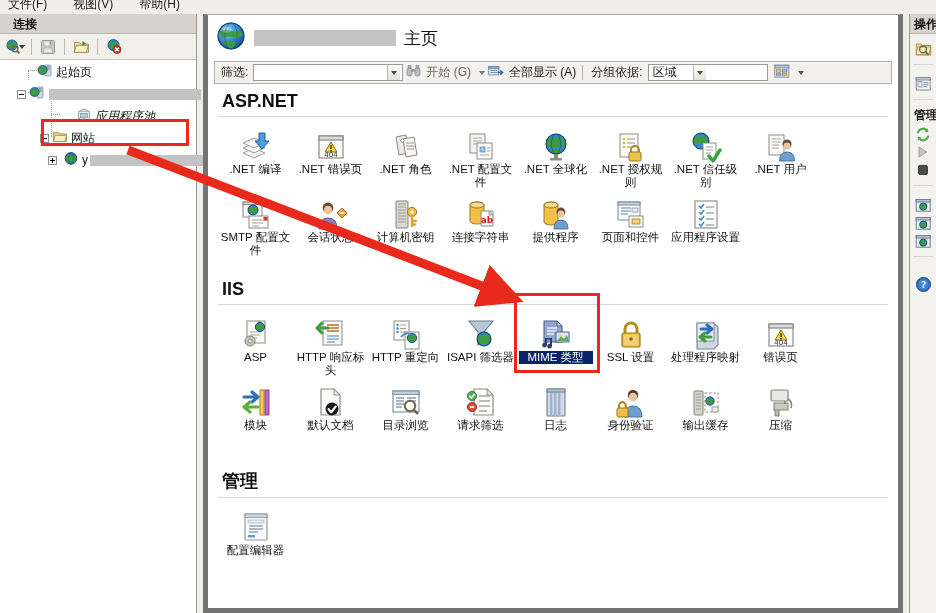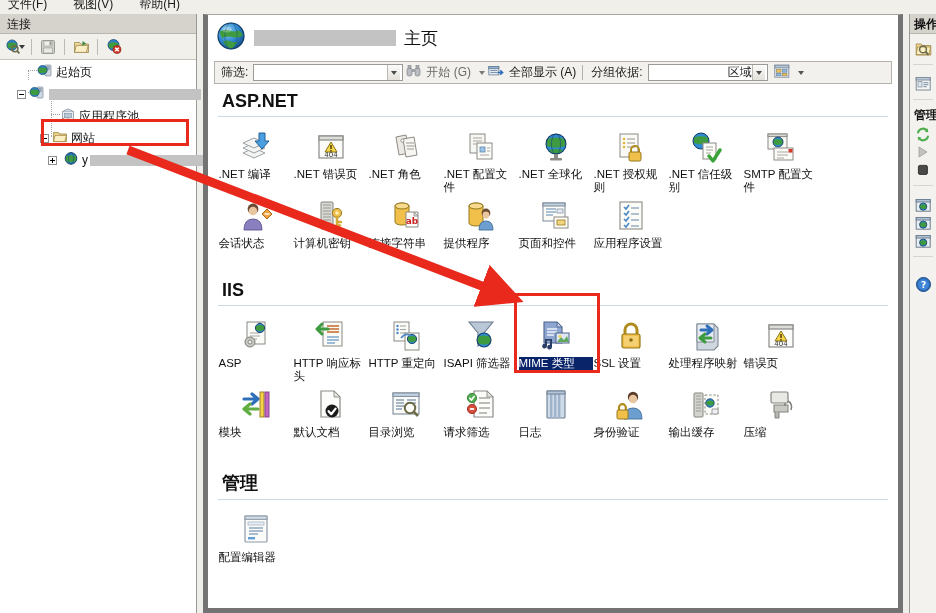--- a/index.html
+++ b/index.html
@@ -31,22 +31,22 @@
   
   .leftpane {
     position: absolute; left: 0; top: 14px;
     width: 197px; height: 599px;
     background: #ffffff;
     border-right: 1px solid #9a9a94;
   }
   .pane-title {
     height: 20px; line-height: 20px;
     background: #d6d3cc;
-    font-size: 12px; font-weight: normal; color: #111;
-    padding-left: 7px;
+    font-size: 12px; font-weight: bold; color: #111;
+    padding-left: 13px;
     border-bottom: 1px solid #b9b6ae;
   }
   .tree-toolbar {
     height: 26px;
     background: #f2f0eb;
     border-bottom: 1px solid #c8c5bd;
     display: flex; align-items: center;
     padding-left: 4px; gap: 2px;
   }
   .tbtn {
@@ -188,24 +188,23 @@
   }
   .cell {
     width: 75px;
     min-height: 68px;
     display: flex; flex-direction: column; align-items: center;
     padding-top: 4px;
     cursor: default;
   }
   .cell .ic { height: 34px; display: flex; align-items: flex-end; }
   .cell .cap {
-    margin-top: 5px;
     font-size: 11.5px;
     line-height: 13px;
-    text-align: left;
+    text-align: center;
     color: #111;
     width: 74px;
     word-break: break-all;
   }
   .cell.selected .cap {
     background: #0a246a;
     color: #fff;
   }
 
   
@@ -332,21 +331,21 @@
             <rect x="9.2" y="3.4" width="3.6" height="1.1" fill="#6d8098"></rect>
             <rect x="9.2" y="5.4" width="3.6" height="1.1" fill="#6d8098"></rect>
             <circle cx="5.6" cy="7" r="4.6" fill="#2f7fc4"></circle>
             <path d="M1.2 5.6 Q5.6 3.6 10.1 5.6 Q10.5 7.4 9.7 9.2 Q5.6 11 1.5 9.2 Q1 7.4 1.2 5.6Z" fill="#3f9b3f"></path>
             <circle cx="5.6" cy="7" r="4.6" fill="none" stroke="#1a4d7a" stroke-width="0.7"></circle>
           </svg>
         </span>
         <span class="redacted" style="width:152px; margin-left:4px;"></span>
       </div>
 
-      <div class="tnode" style="left:60px; top:47px;">
+      <div class="tnode" style="left:76px; top:47px;font-style:italic;">
         <span>
           <svg width="16" height="15" viewBox="0 0 16 15">
             <path d="M2.5 4.5h11v8h-11z" fill="#e9edf2" stroke="#8795a5" stroke-width="0.8"></path>
             <path d="M2.5 4.5 l5.5 -2.6 5.5 2.6" fill="#cfd8e2" stroke="#8795a5" stroke-width="0.8"></path>
             <rect x="4.5" y="6.5" width="7" height="4.2" fill="#b9c7d6" stroke="#7d8a99" stroke-width="0.6"></rect>
             <path d="M2.5 11.5 q3 2.6 6 0.4" stroke="#b05a2a" stroke-width="1.4" fill="none"></path>
           </svg>
         </span>
         <span class="tlabel">应用程序池</span>
       </div>
@@ -433,21 +432,21 @@
             <rect x="0.8" y="2.5" width="10" height="2.2" fill="#8fb2d6" stroke="#6a7f96" stroke-width="0.8"></rect>
             <rect x="2.4" y="6" width="6.8" height="1" fill="#7e93ad"></rect>
             <rect x="2.4" y="8" width="6.8" height="1" fill="#7e93ad"></rect>
             <path d="M9.5 8.5 h4.5 M12.2 6.4 l2.4 2.1 -2.4 2.1" stroke="#2f6fba" stroke-width="1.5" fill="none"></path>
           </svg>
         </span>
         <span>全部显示 (A)</span>
       </span>
       <span class="vsep"></span>
       <span class="lbl">分组依据:</span>
-      <span class="fld group-select" style="justify-content:flex-end; padding-left:4px; font-size:12px;">
+      <span class="fld group-select" style="justify-content:flex-start; padding-left:4px; font-size:12px;gap:16px;">
         <span>区域</span>
         <span class="dd-btn">
             <span class="caret-d"></span>
           </span>
       </span>
       <span class="fb-item" style="margin-left:3px;">
         <span>
           <svg width="16" height="15" viewBox="0 0 16 15">
             <rect x="0.8" y="1.2" width="14" height="12" fill="#eef2f6" stroke="#7b8a9a" stroke-width="0.9"></rect>
             <rect x="0.8" y="1.2" width="14" height="2.6" fill="#b9c9da" stroke="#7b8a9a" stroke-width="0.9"></rect>
@@ -557,20 +556,32 @@
                 <path d="M4 6.5 Q11 4 18 6.5 Q18.8 9 18 12 Q11 14.4 4 12 Q3.2 9 4 6.5Z" fill="#3f9b3f"></path>
                 <circle cx="11" cy="10" r="8" fill="none" stroke="#0f3c67" stroke-width="1"></circle>
                 <rect x="13" y="12" width="13" height="16" fill="#fbfbf8" stroke="#8d8a85" stroke-width="1"></rect>
                 <path d="M16 16 h7 M16 19 h7 M16 22 h5" stroke="#a8a6a0" stroke-width="1.1"></path>
                 <path d="M19 25 l4 5 7 -11" fill="none" stroke="#39a339" stroke-width="3.4" stroke-linecap="round" stroke-linejoin="round"></path>
               </svg>
             </span>
             <span class="cap">.NET 信任级别</span>
           </div>
 
+          <div class="cell">
+            <span class="ic">
+              <svg width="32" height="32" viewBox="0 0 32 32">
+                <rect x="4" y="4" width="15" height="20" fill="#fbfbf8" stroke="#8d8a85" stroke-width="1"></rect>
+                <path d="M7 8 h9 M7 11 h9 M7 14 h7 M7 17 h7" stroke="#a8a6a0" stroke-width="1.1"></path>
+                <circle cx="22" cy="13" r="4.6" fill="#6a4a33"></circle>
+                <circle cx="22" cy="15" r="3.6" fill="#e8c6a0"></circle>
+                <path d="M14.5 30 q0 -9 7.5 -9 q7.5 0 7.5 9z" fill="#6c9fd0" stroke="#3f6d99" stroke-width="0.9"></path>
+              </svg>
+            </span>
+            <span class="cap">.NET 用户</span>
+          </div>
 
           <div class="cell">
             <span class="ic">
               <svg width="32" height="32" viewBox="0 0 32 32">
                 <rect x="3" y="3" width="19" height="15" fill="#f7f7f4" stroke="#8d8a85" stroke-width="1"></rect>
                 <rect x="3" y="3" width="19" height="2.6" fill="#d8d8d2" stroke="#8d8a85" stroke-width="1"></rect>
                 <circle cx="13" cy="11" r="5" fill="#2f8ad0"></circle>
                 <path d="M8.2 9 Q13 7 17.8 9 Q18 11 17.5 13 Q13 15 8.5 13 Q8 11 8.2 9Z" fill="#3f9b3f"></path>
                 <circle cx="13" cy="11" r="5" fill="none" stroke="#14406b" stroke-width="0.9"></circle>
                 <rect x="9" y="17" width="19" height="12" fill="#fbfbf8" stroke="#8d8a85" stroke-width="1"></rect>

